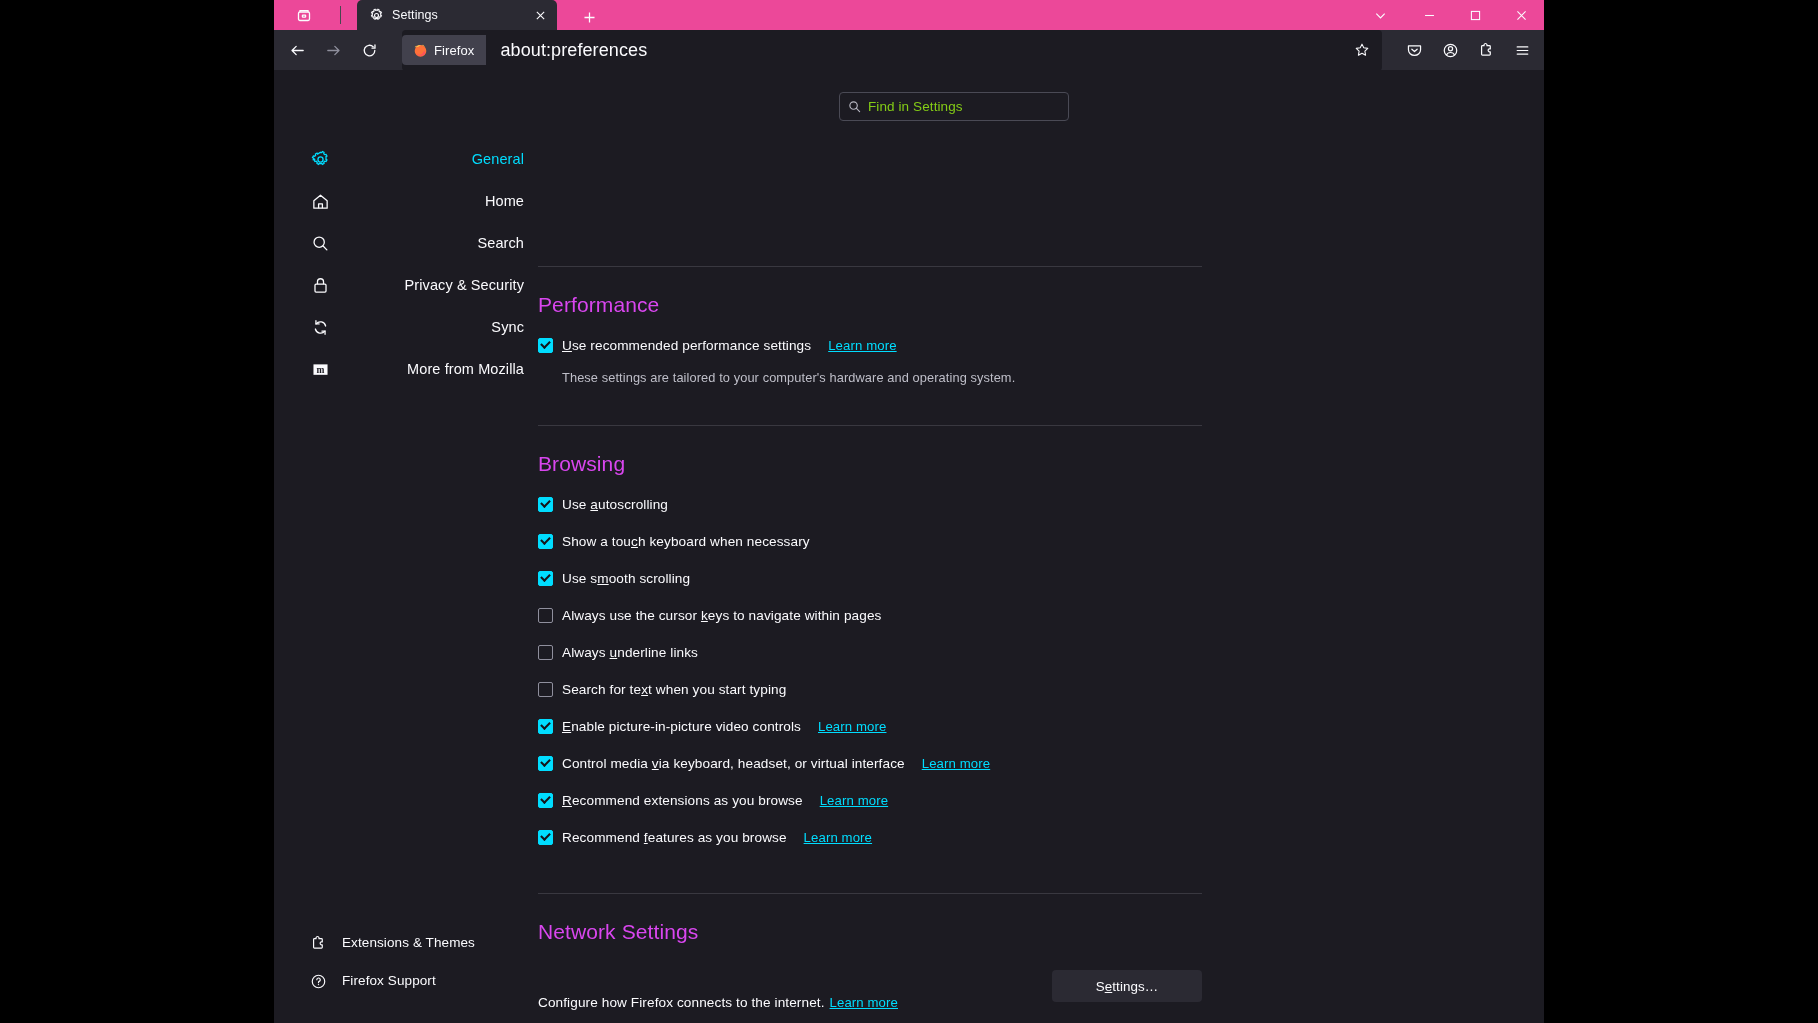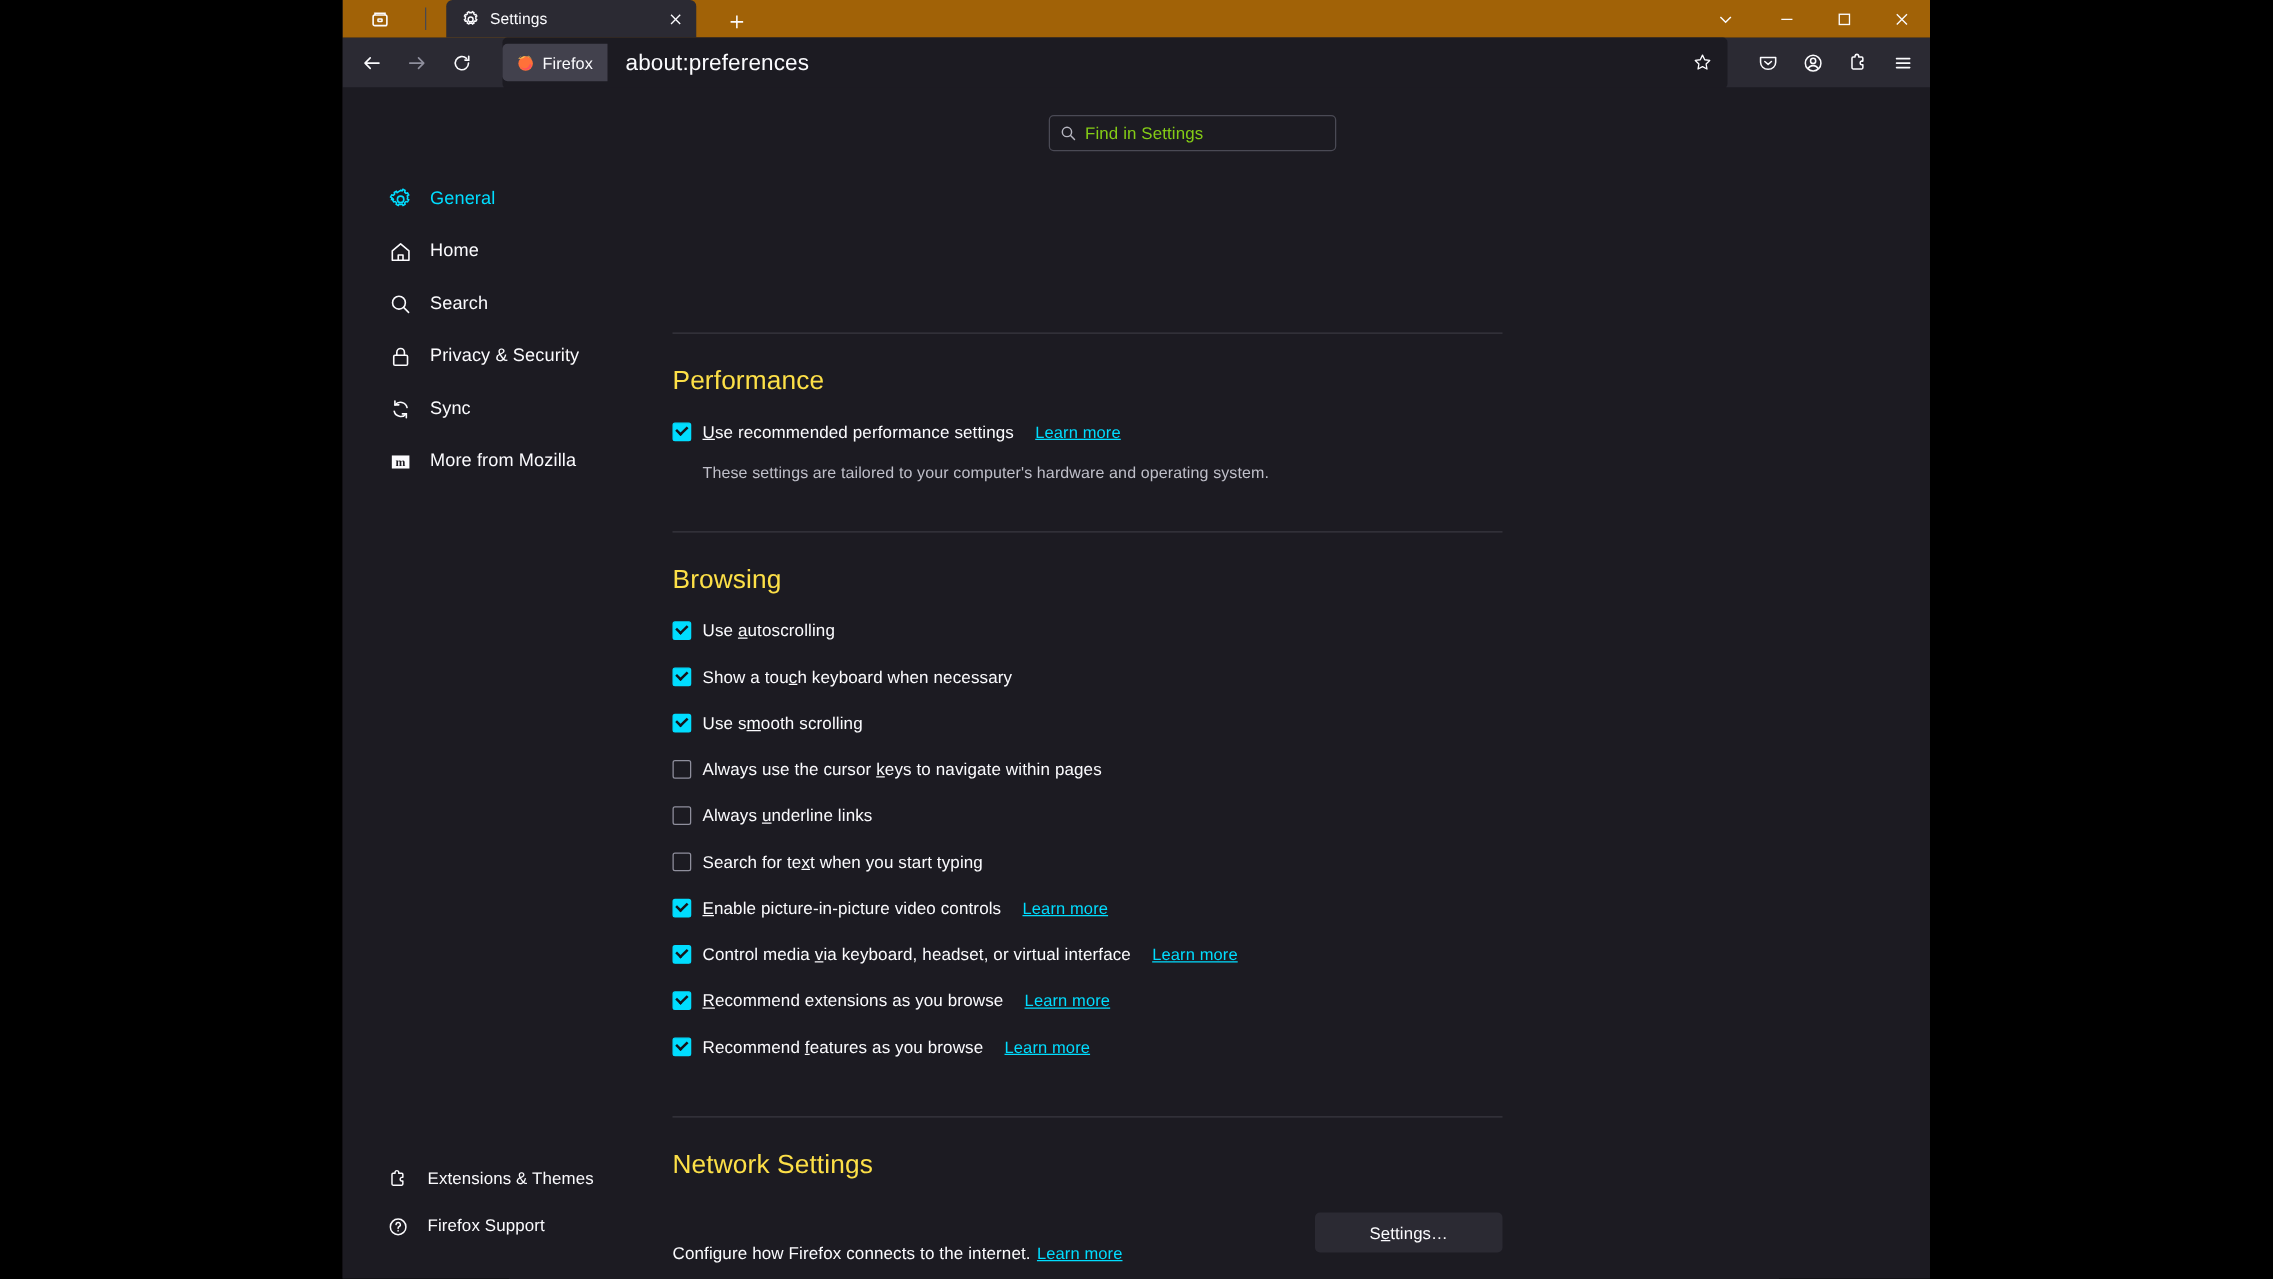--- a/index.html
+++ b/index.html
@@ -28,21 +28,21 @@
     height: 1023px;
     background: #1c1b22;
     display: flex;
     flex-direction: column;
     overflow: hidden;
   }
 
   
   .tab-strip {
     height: 30px;
-    background: #a16207;
+    background: #ec4899;
     display: flex;
     align-items: flex-end;
     position: relative;
     flex: 0 0 auto;
     gap: 12px;
   }
 
   .firefox-view-btn {
     width: 40px;
     height: 30px;
@@ -223,20 +223,21 @@
   .nav-list { padding-left: 36px; }
 
   .nav-item {
     display: flex;
     align-items: center;
     gap: 14px;
     height: 42px;
     color: #fbfbfe;
     font-size: 14.5px;
     letter-spacing: 0.1px;
+    justify-content: space-between;
   }
   .nav-item .nav-ico {
     width: 20px; height: 20px;
     display: flex; align-items: center; justify-content: center;
     flex: 0 0 20px;
   }
   .nav-item.active { color: #00ddff; }
 
   .sidebar-footer {
     position: absolute;
@@ -263,21 +264,21 @@
     position: relative;
     overflow: hidden;
   }
   .main-inner {
     width: 664px;
     margin-left: 14px;
     padding-top: 148px;
   }
 
   .group-title {
-    color: #fde047;
+    color: #d946ef;
     font-size: 21px;
     font-weight: 400;
     letter-spacing: 0.1px;
     margin-bottom: 16px;
   }
 
   .divider {
     height: 1px;
     background: #393840;
     margin: 26px 0 26px 0;

